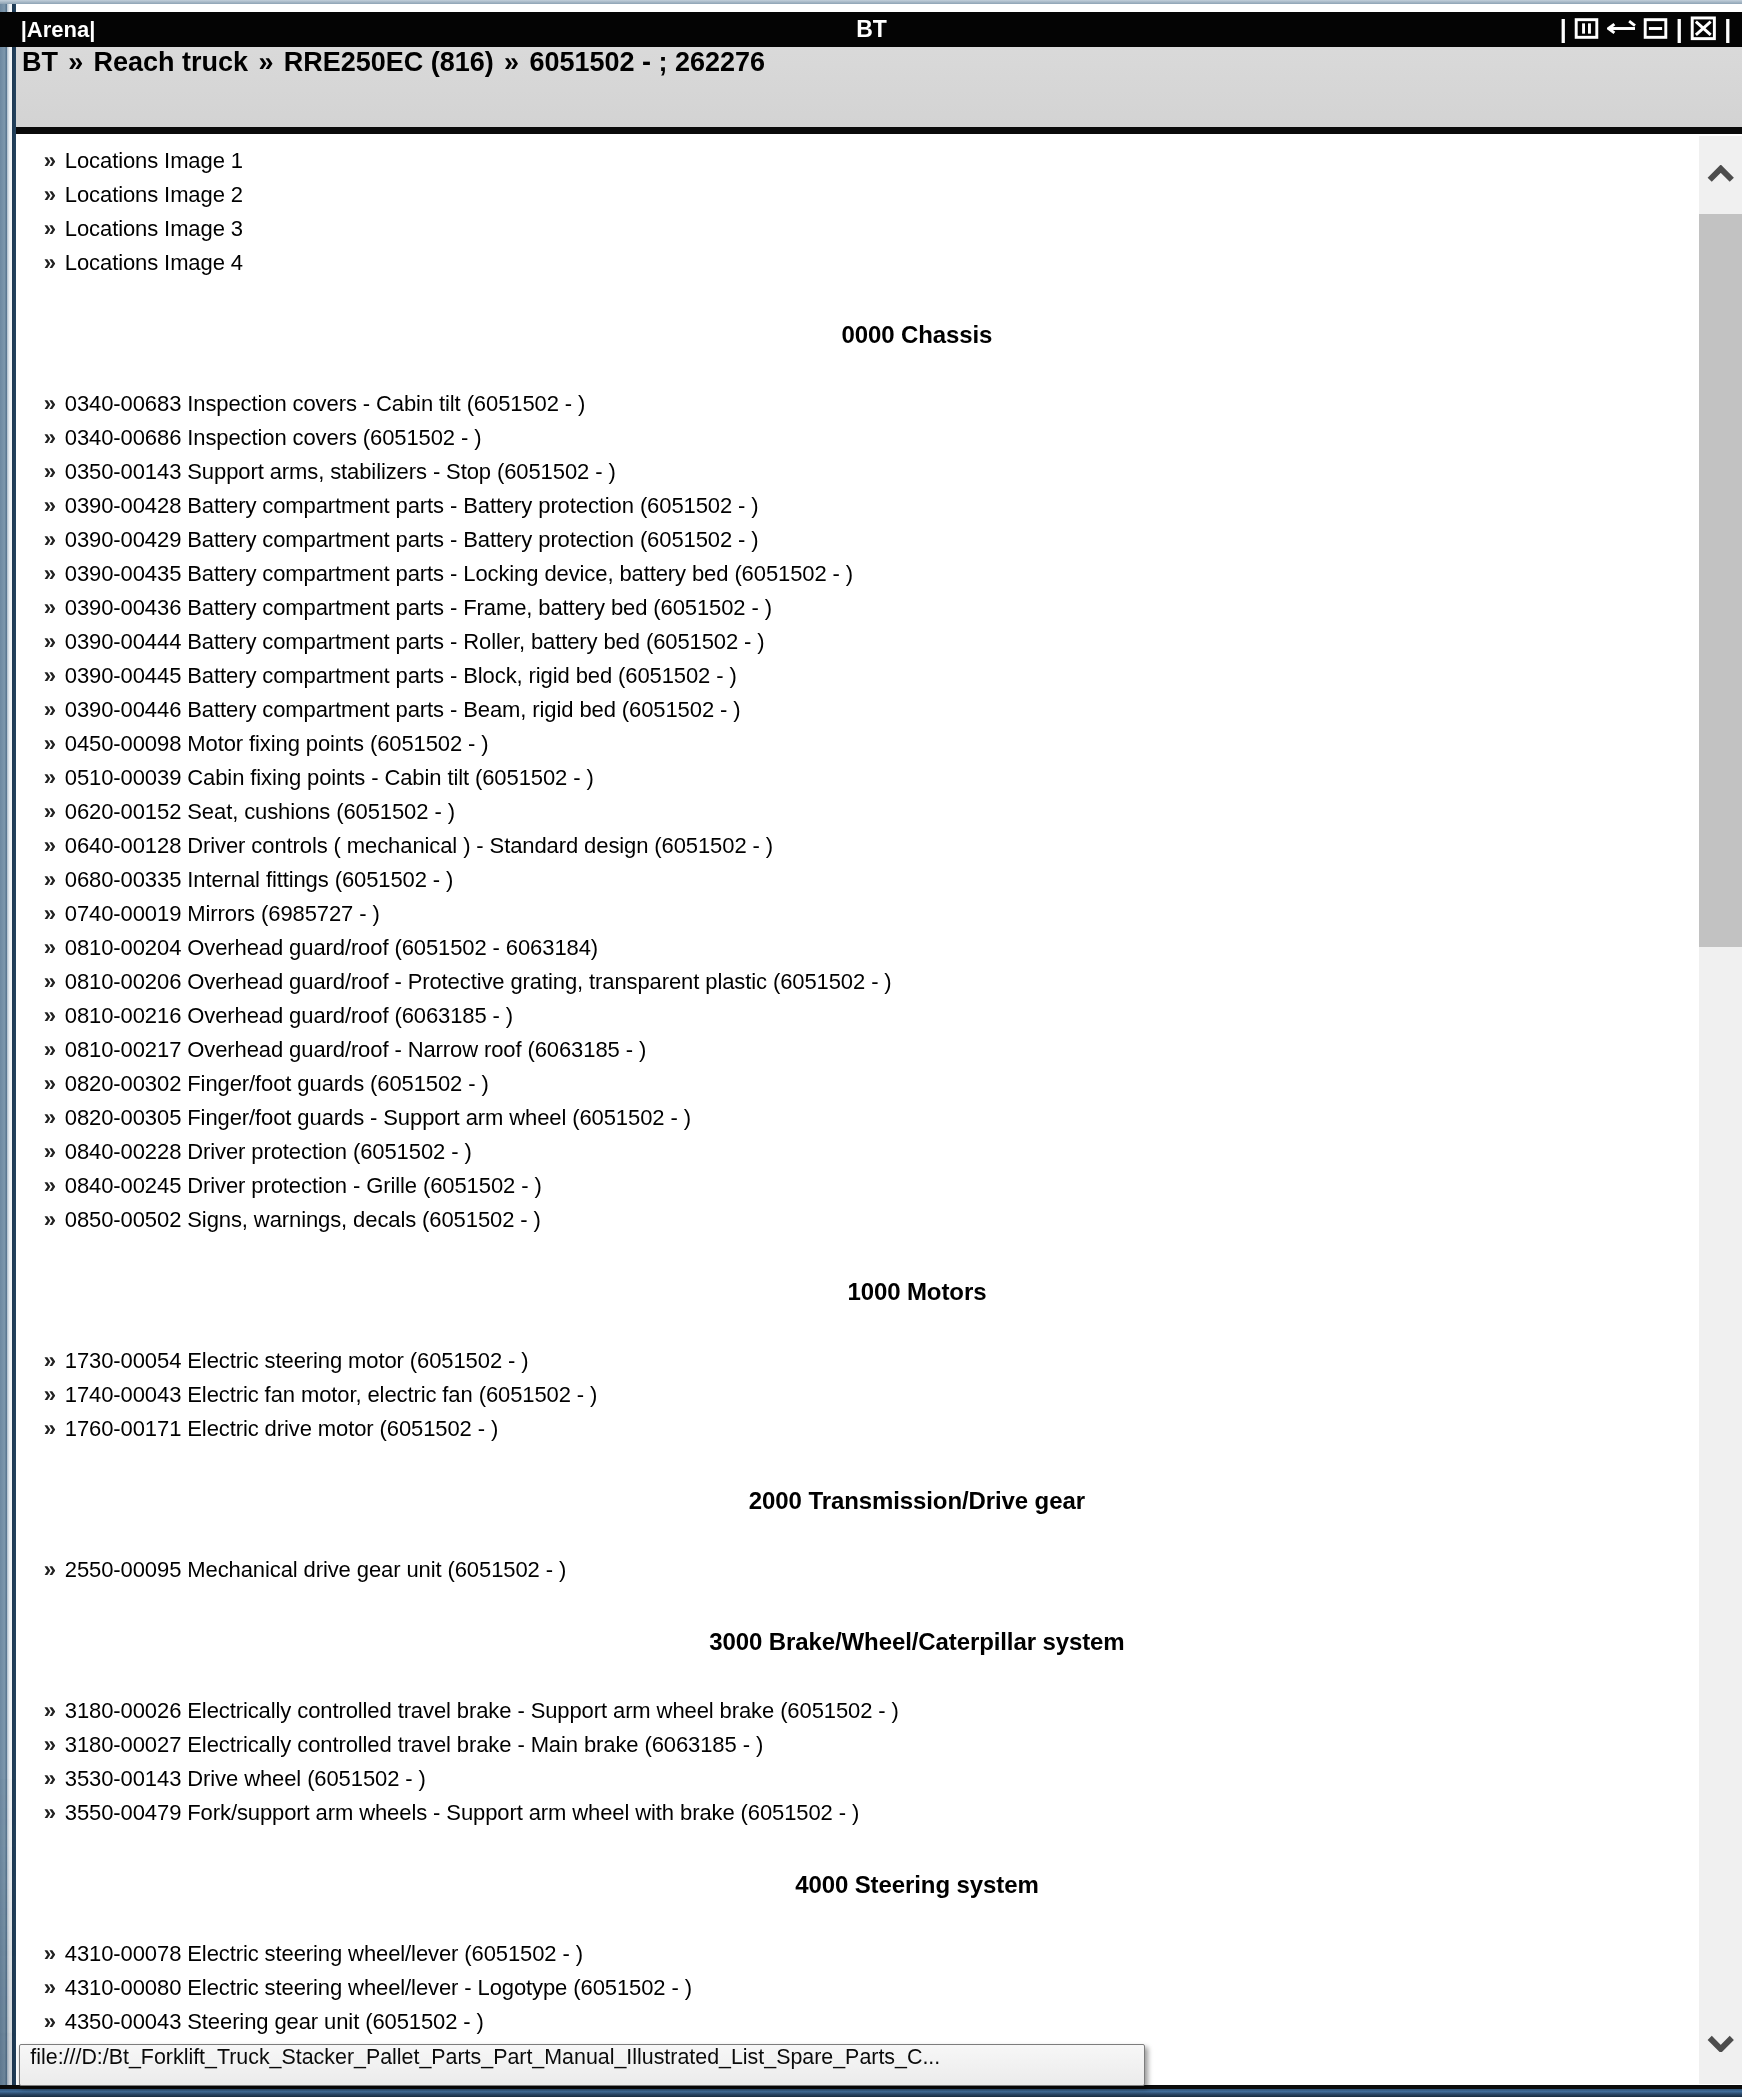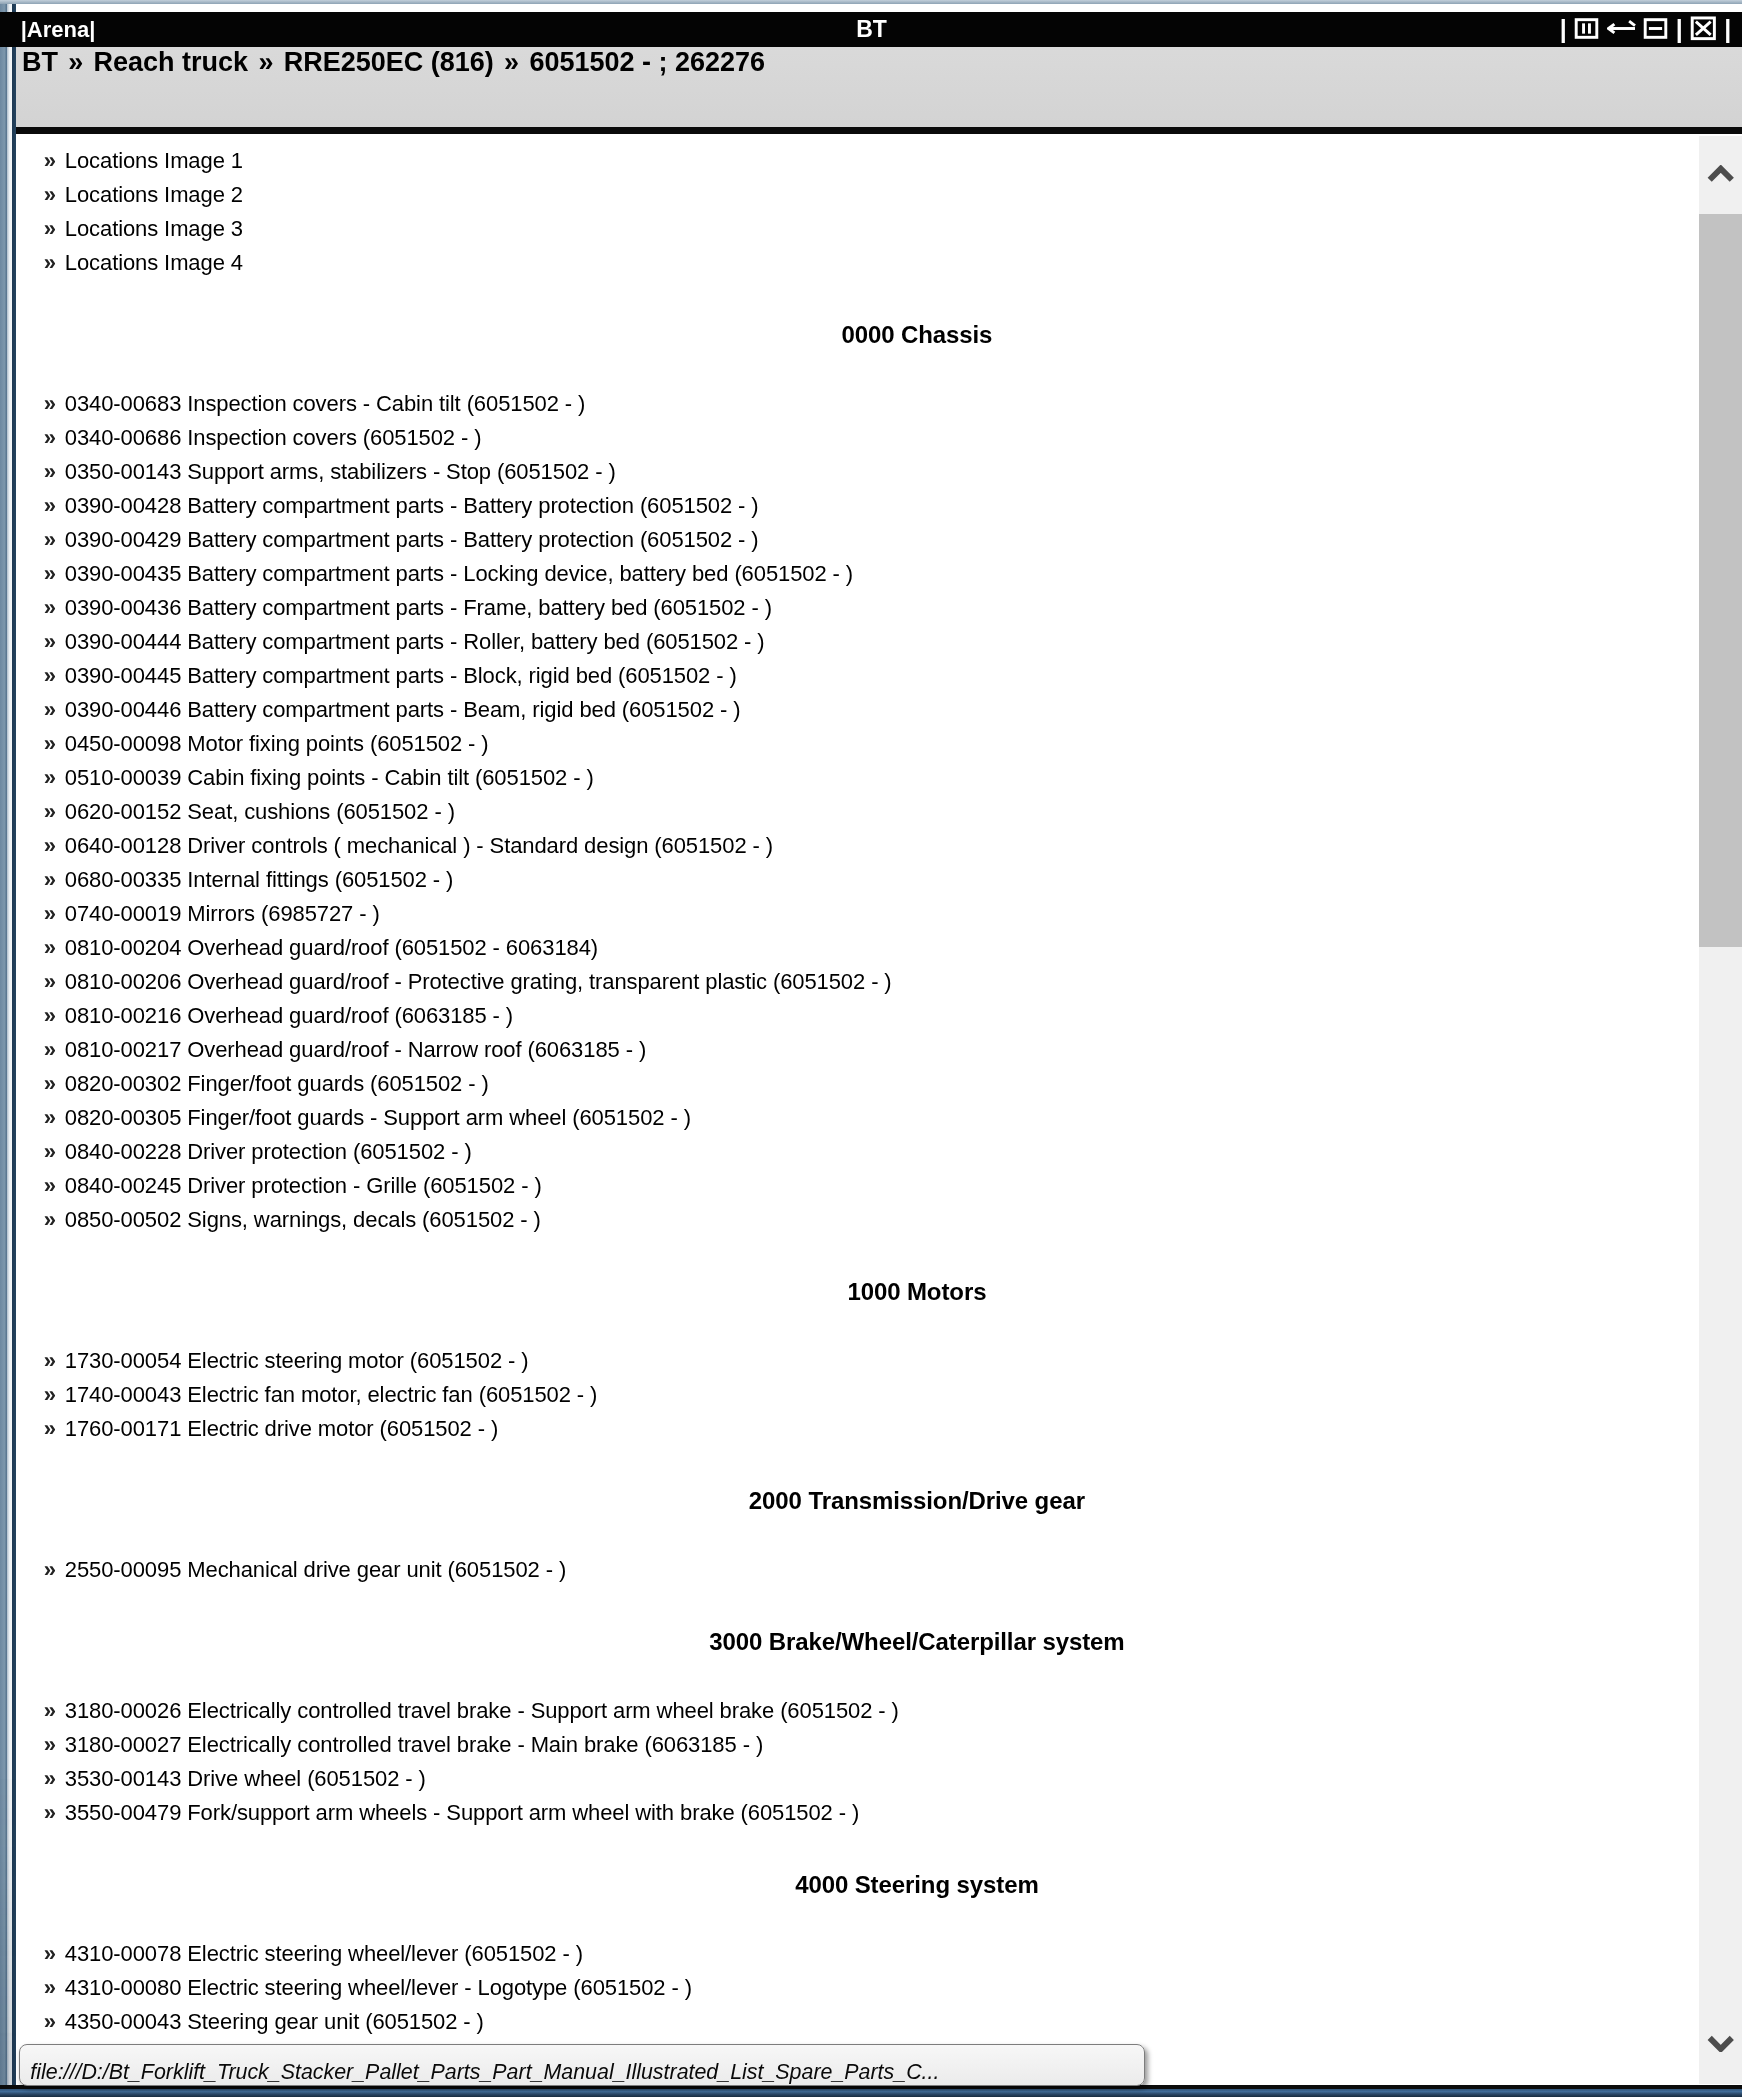--- a/index.html
+++ b/index.html
@@ -78,24 +78,24 @@
   .sb-btn{position:absolute;left:0;width:44px;height:78px;display:flex;align-items:center;justify-content:center;background:#f0f0f0;cursor:pointer;}
   .sb-up{top:0;}
   .sb-down{bottom:0;}
   .sb-thumb{
     position:absolute;left:0;top:78px;width:44px;height:733px;background:#c2c2c2;cursor:pointer;
   }
   
   .status-tooltip{
     position:absolute;left:19px;top:2044px;width:1114px;height:40px;z-index:8;
     background:linear-gradient(#f7f7f7,#ebebeb);
-    border:1.5px solid #7d7d7d;border-radius:8px;
+    border:1.5px solid #7d7d7d;border-radius:2px;
     box-shadow:2.2px 3px 5.2px rgba(0,0,0,.4);
-    display:flex;align-items:flex-end;
-    font-size:21.4px;color:#0a0a0a;padding-left:10.3px;white-space:nowrap;overflow:hidden;font-style:italic;
+    display:flex;align-items:flex-start;
+    font-size:21.4px;color:#0a0a0a;padding-left:10.3px;white-space:nowrap;overflow:hidden;
   }
 </style>
 </head>
 <body>
 
 <div class="top-strip"></div>
 <div class="frame-left"></div>
 <div class="bottom-frame"></div>
 
 <div class="titlebar">

